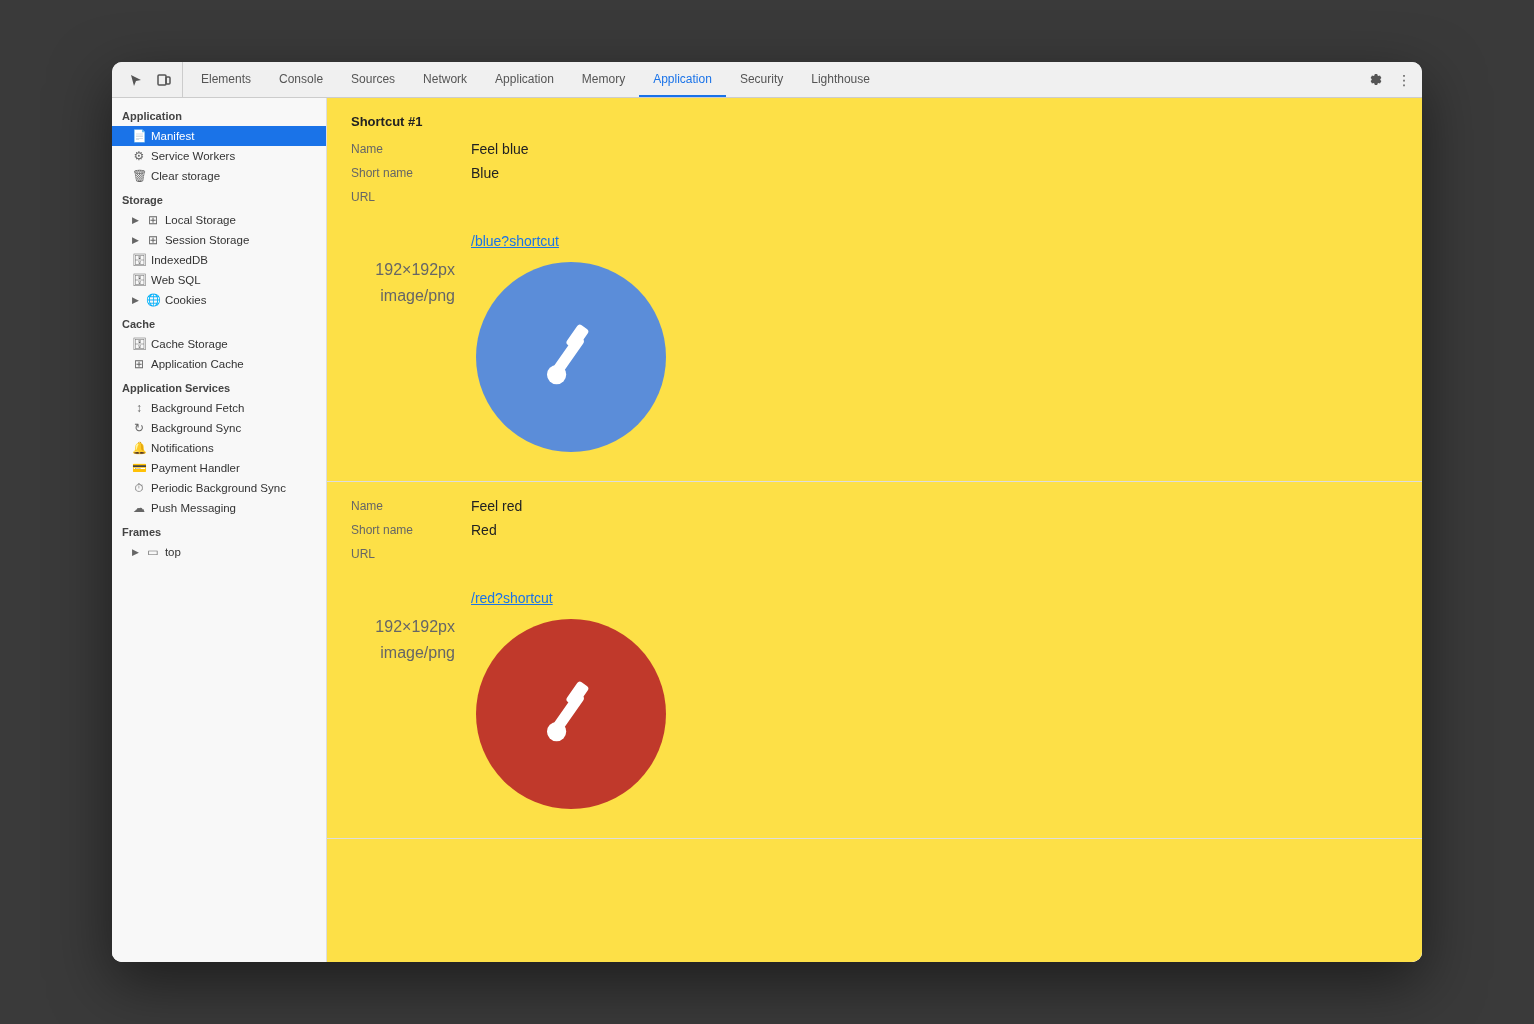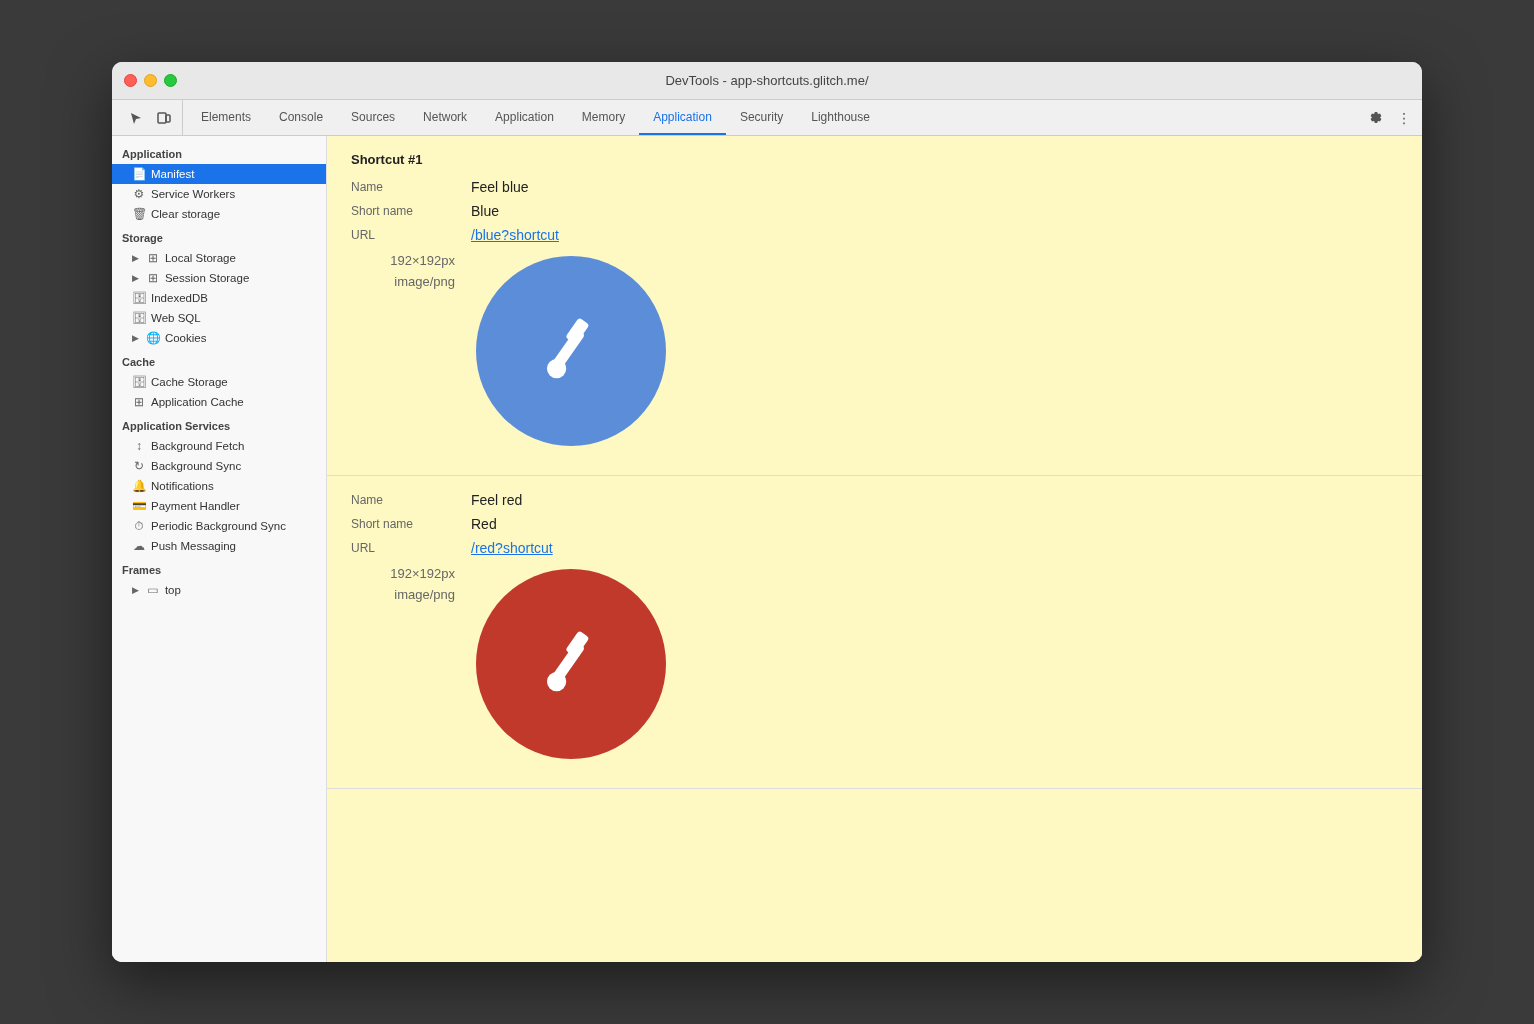--- a/index.html
+++ b/index.html
@@ -144,21 +144,21 @@
     }
     .sidebar-item.active .sidebar-icon { color: #fff; }
     .expand-arrow {
       font-size: 9px;
       color: #666;
       margin-right: 2px;
     }
     .main-content {
       flex: 1;
       overflow-y: auto;
-      background: #fef9c3;
+      background: #fde047;
       padding: 0;
     }
     .shortcut-section {
       border-bottom: 1px solid #ddd;
       padding: 16px 24px 24px 24px;
     }
     .shortcut-title {
       font-size: 13px;
       font-weight: 600;
       color: #222;
@@ -179,34 +179,35 @@
       flex-shrink: 0;
     }
     .field-value {
       font-size: 14px;
       color: #222;
     }
     .field-value.link {
       color: #1a73e8;
       text-decoration: underline;
       cursor: pointer;
+      margin-top: 44px;
     }
     .image-field-row {
       display: flex;
       align-items: flex-start;
       margin-top: 8px;
     }
     .image-labels {
       width: 120px;
       text-align: right;
       padding-right: 16px;
       flex-shrink: 0;
     }
     .image-label-line {
-      font-size: 13px;
+      font-size: 16px;
       color: #666;
       line-height: 1.6;
     }
     .image-container {
       width: 200px;
       height: 200px;
       display: flex;
       align-items: center;
       justify-content: center;
     }
@@ -232,28 +233,20 @@
       width: 80px;
       height: 80px;
       fill: white;
     }
   </style>
 </head>
 <body>
 
 <div class="window">
 
-  <div class="titlebar">
-    <div class="traffic-lights">
-      <div class="traffic-light red"></div>
-      <div class="traffic-light yellow"></div>
-      <div class="traffic-light green"></div>
-    </div>
-    <span class="title-text">DevTools - app-shortcuts.glitch.me/</span>
-  </div>
 
   <div class="toolbar">
     <div class="toolbar-icons">
       <div class="toolbar-icon-btn">
         <svg width="14" height="14" viewBox="0 0 14 14" fill="currentColor">
           <path d="M2 2l10 5-5 1-2 5z"></path>
         </svg>
       </div>
       <div class="toolbar-icon-btn">
         <svg width="14" height="14" viewBox="0 0 14 14" fill="none" stroke="currentColor" stroke-width="1.5">

